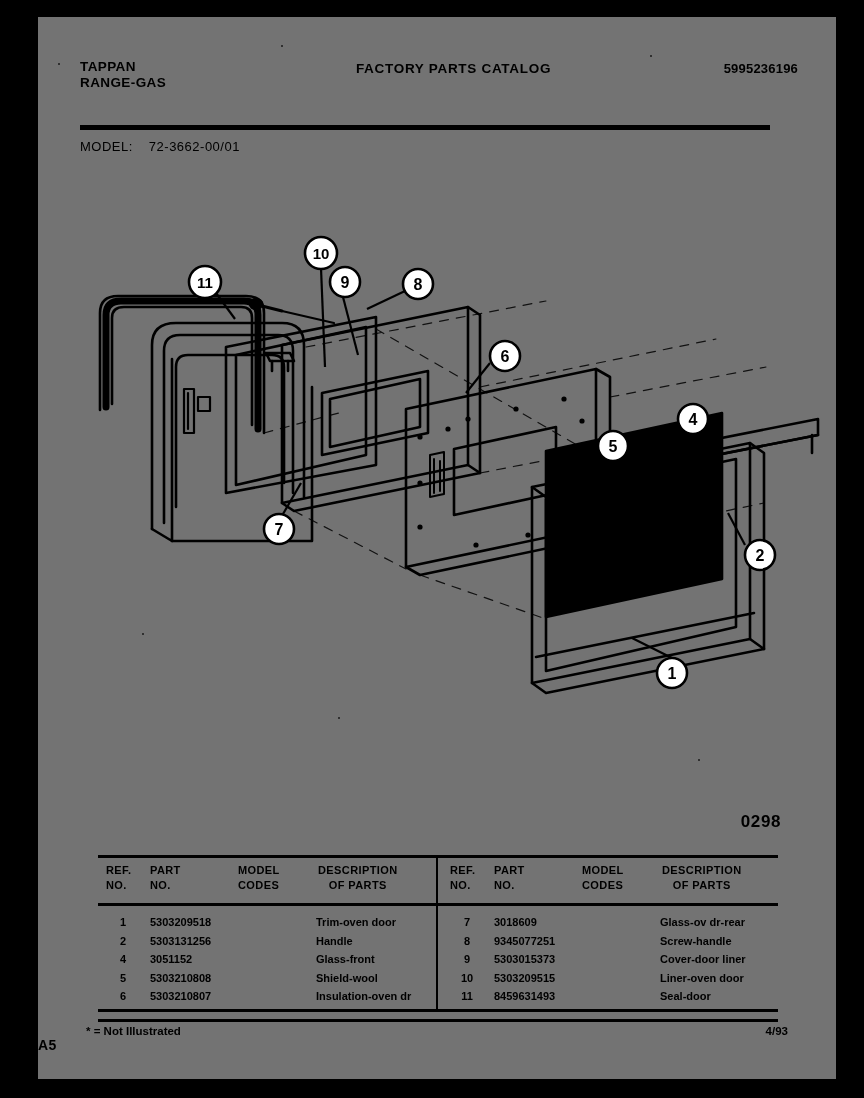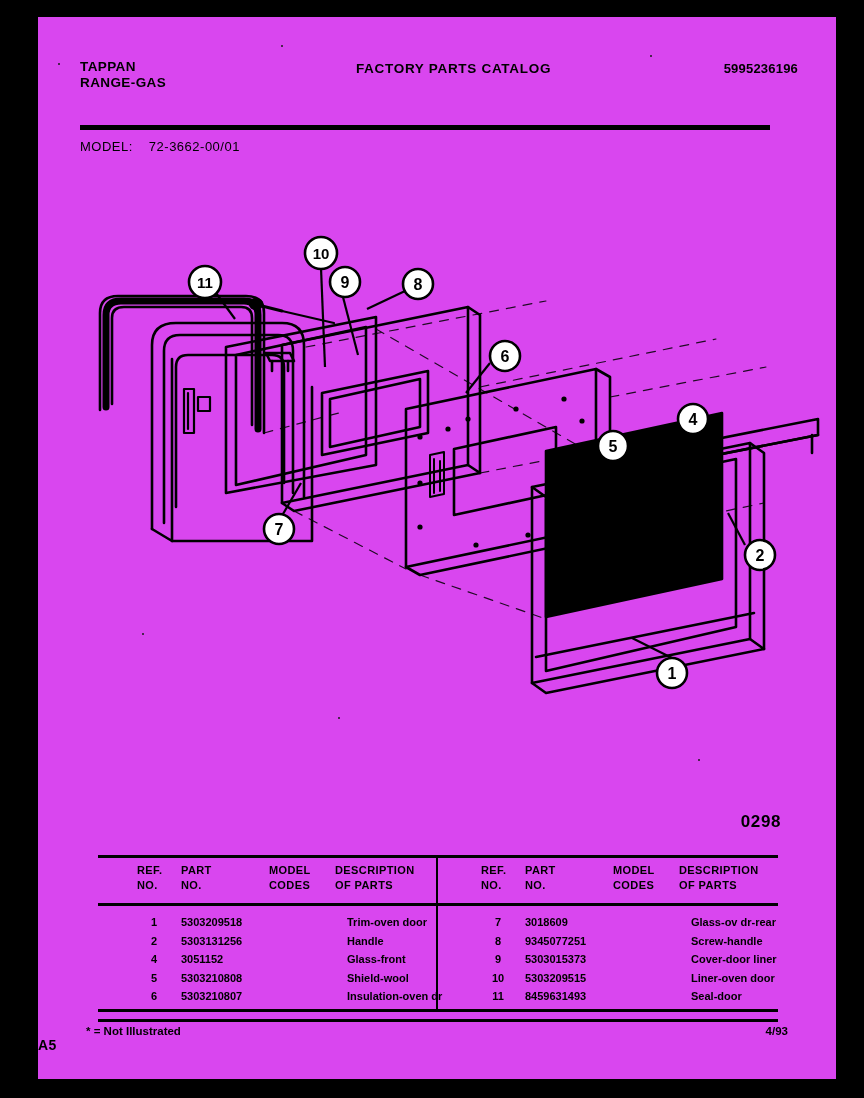--- a/index.html
+++ b/index.html
@@ -20,21 +20,21 @@
     left: 0; top: 0;
     width: 864px; height: 1098px;
     background: #000;
   }
   .page {
     position: absolute;
     left: 38px;
     top: 17px;
     width: 798px;
     height: 1062px;
-    background: #d946ef;
+    background: #737373;
   }
   .speck {
     position: absolute;
     background: #1a1a1a;
     border-radius: 50%;
   }
 
   
   .brand {
     position: absolute;
@@ -129,21 +129,20 @@
     top: 0;
     width: 2px;
     height: 157px;
     background: #000;
   }
   .tbl {
     position: absolute;
     top: 0;
     width: 338px;
     height: 157px;
-    margin-left: 31px;
   }
   .tbl.left { left: 0; }
   .tbl.right { left: 344px; }
 
   .thead {
     position: absolute;
     top: 8px;
     left: 0;
     width: 100%;
     height: 38px;
@@ -152,21 +151,21 @@
     letter-spacing: 0.4px;
     color: #000;
   }
   .thead .th {
     position: absolute;
     line-height: 1.32;
   }
   .th-ref   { left: 8px; }
   .th-part  { left: 52px; }
   .th-model { left: 140px; }
-  .th-desc  { left: 206px; }
+  .th-desc  { left: 220px; text-align: center; }
 
   .tbody {
     position: absolute;
     top: 58px;
     left: 0;
     width: 100%;
     font-size: 11px;
     font-weight: bold;
     color: #000;
   }

